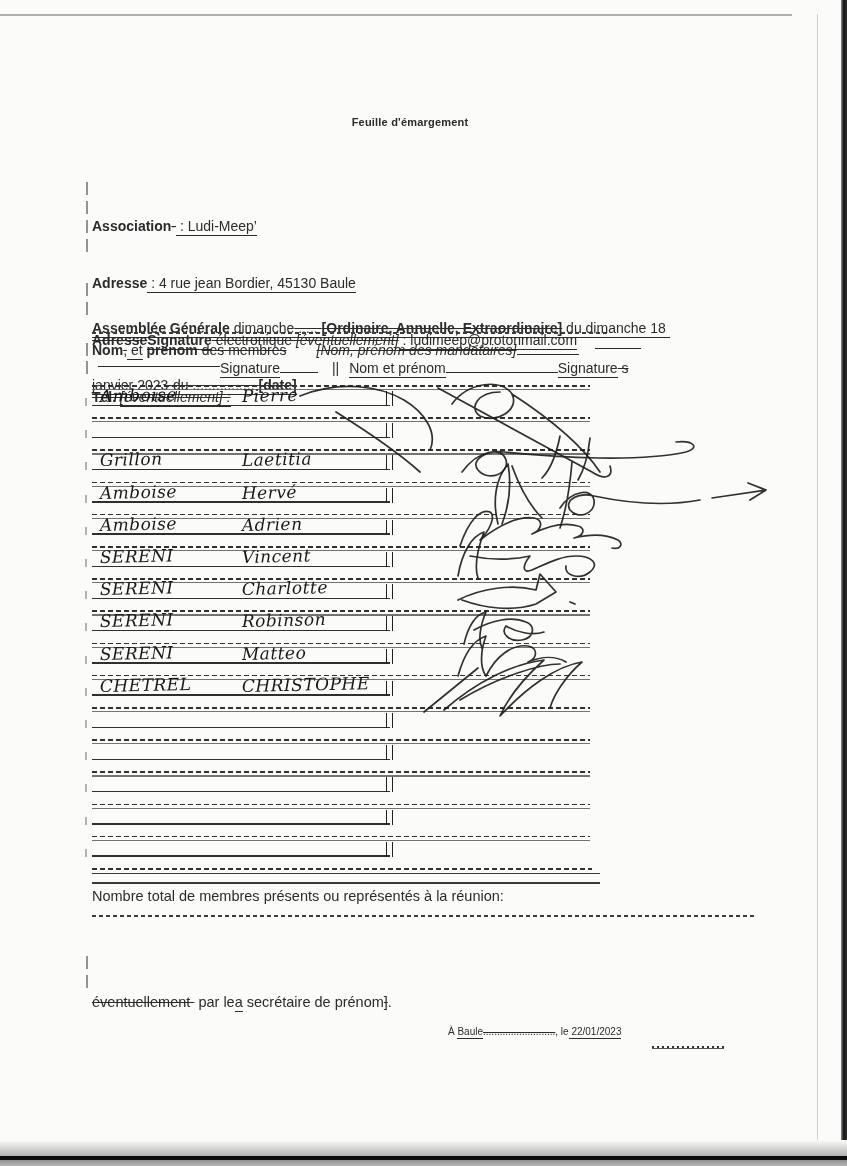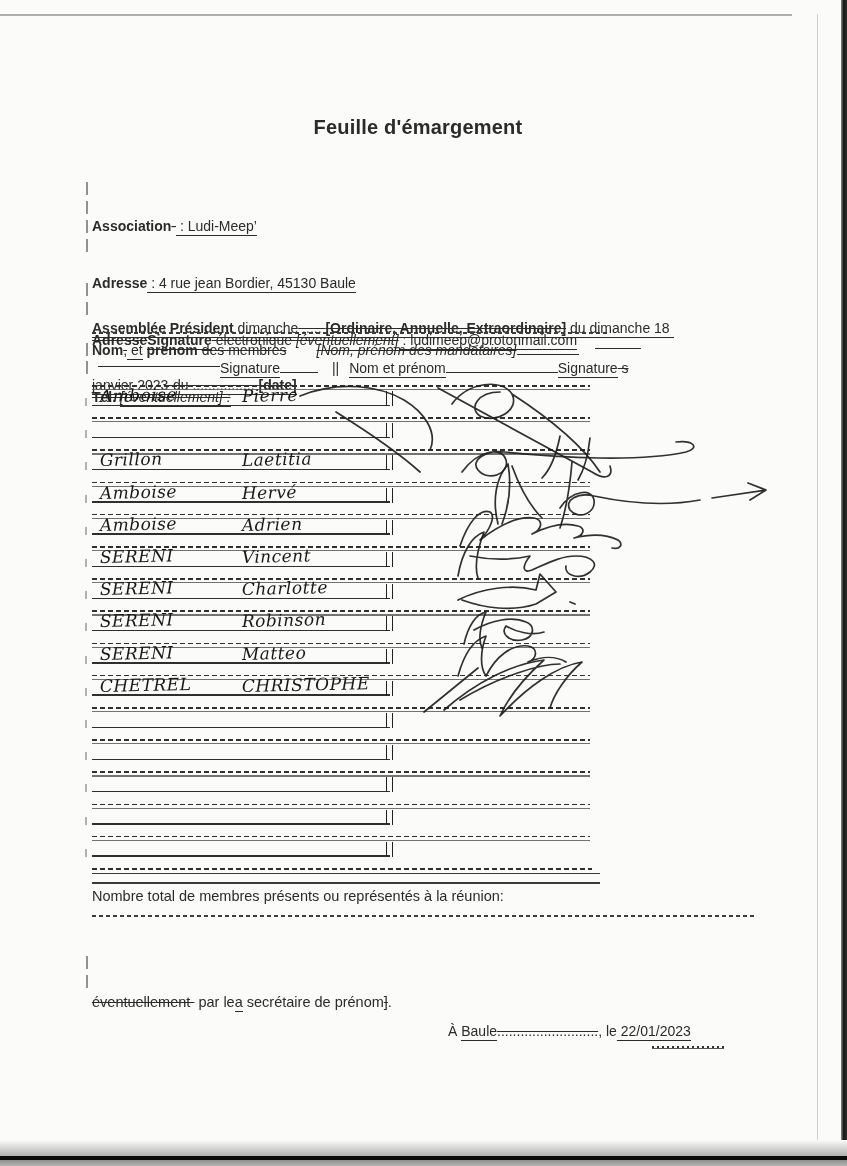--- a/index.html
+++ b/index.html
@@ -19,21 +19,21 @@
   
   .b{font-weight:700;margin-top:21px;}
   .i{font-style:italic;}
   .u{border-bottom:1.4px solid #2b2b2b;padding-bottom:.5px;}
   .s{text-decoration:line-through;text-decoration-thickness:1.3px;text-decoration-color:#2b2b2b;}
   .txt{white-space:pre-wrap;font-size:14px;line-height:19px;}
   .gap{display:inline-block;}
   .ubar{display:inline-block;border-bottom:1.4px solid #2b2b2b;height:.9em;vertical-align:baseline;}
   .sbar{display:inline-block;border-top:1.6px solid #2b2b2b;height:.42em;vertical-align:baseline;}
   
-  #title{left:8px;top:116px;width:820px;text-align:center;font-size:20px;font-weight:700;letter-spacing:.2px;}
+  #title{left:0;top:116px;width:820px;text-align:center;font-size:11px;font-weight:700;letter-spacing:.2px;}
   
   #info{left:92px;top:179px;width:620px;}
   #assemblee{left:92px;top:281px;width:668px;}
   #sep-dashed{left:92px;top:332px;width:518px;height:1.6px;
     background:repeating-linear-gradient(90deg,#3c3c3c 0 4px,transparent 4px 7px);}
   #head1{left:92px;top:341px;width:650px;}
   #head2{left:92px;top:359px;width:650px;}
   .chbar{left:86px;width:2px;background:#6f6f6f;opacity:.75;position:absolute;}
   
   #sig-table{left:92px;top:385px;width:498px;height:500px;}
@@ -51,21 +51,21 @@
   .hw.prenom{left:150px;}
   .tbl-end-dash{left:92px;top:868px;width:500px;height:1.7px;
     background:repeating-linear-gradient(90deg,#303030 0 5px,transparent 5px 8px);}
   .tbl-end-s1{left:92px;top:872.5px;width:508px;height:1.5px;background:#3a3a3a;}
   .tbl-end-s2{left:92px;top:882px;width:508px;height:1.5px;background:#3a3a3a;}
   
   #total{left:92px;top:888px;width:620px;font-size:14.5px;}
   #total-dash{left:92px;top:915px;width:664px;height:1.6px;
     background:repeating-linear-gradient(90deg,#3c3c3c 0 4px,transparent 4px 7px);}
   #cert{left:92px;top:954px;width:640px;font-size:14.5px;line-height:19.5px;}
-  #footer{left:448px;top:1022px;font-size:14px;}
+  #footer{left:448px;top:1022px;font-size:10px;}
   #footer-dots{left:652px;top:1046px;width:72px;height:2px;
     background:repeating-linear-gradient(90deg,#333 0 2px,transparent 2px 5px);border-bottom:1.2px solid #555;}
   #sig-overlay{left:0;top:0;width:847px;height:1166px;pointer-events:none;}
   #sig-overlay path{fill:none;stroke:#1f1f1f;stroke-width:1.7;stroke-linecap:round;stroke-linejoin:round;opacity:.92;}
 </style>
 </head>
 <body>
 
 <div class="abs" id="top-scanline"></div>
 <div class="abs" id="right-page-edge"></div>
@@ -77,21 +77,21 @@
 <div class="abs" id="title">Feuille d'émargement</div>
 
 <div class="abs txt" id="info">
   <div><span class="b">Association</span><span class="s">-</span><span class="u"> : Ludi-Meep’</span></div>
   <div><span class="b">Adresse</span><span class="u"> : 4 rue jean Bordier, 45130 Baule</span></div>
   <div><span class="s b">Adresse</span><span class="b u">Signature</span><span class="s"> électronique </span><span class="s i">[éventuellement]</span><span class="u"> : ludimeep@protonmail.com</span></div>
   <div><span class="s b">Tél. </span><span class="s i u">[éventuellement] :</span></div>
 </div>
 
 <div class="abs txt" id="assemblee">
-  <div><span class="b u">Assemblée Président</span><span class="u"> dimanche</span><span class="s u"> ..... </span><span class="s u b">[Ordinaire, Annuelle, Extraordinaire]</span><span class="u"> du dimanche 18 </span></div>
+  <div><span class="b u">Assemblée Générale</span><span class="u"> dimanche</span><span class="s u"> ..... </span><span class="s u b">[Ordinaire, Annuelle, Extraordinaire]</span><span class="u"> du dimanche 18 </span></div>
   <div><span class="u">janvier 2023</span><span class="s u">-du ................ </span><span class="s u b">[date]</span></div>
 </div>
 
 <div class="abs" id="sep-dashed"></div>
 
 <div class="abs txt" id="head1"><span class="b">Nom</span><span class="s">,</span><span class="u"> et</span><span class="b"> prenom </span><span class="s">des membres</span><span class="gap" style="width:30px"></span><span class="s i">[Nom, prénom des mandataires]</span><span class="ubar" style="width:62px"></span><span class="gap" style="width:16px"></span><span class="sbar" style="width:46px"></span></div>
 
 <div class="abs txt" id="head2"><span class="gap" style="width:6px"></span><span class="sbar" style="width:122px"></span><span class="u">Signature</span><span class="ubar" style="width:38px"></span><span class="gap" style="width:14px"></span><span>||</span><span class="gap" style="width:10px"></span><span class="u">Nom et prénom</span><span class="ubar" style="width:112px"></span><span class="u">Signature</span><span class="s"> s</span></div>
 
 <div class="abs" id="sig-table">

